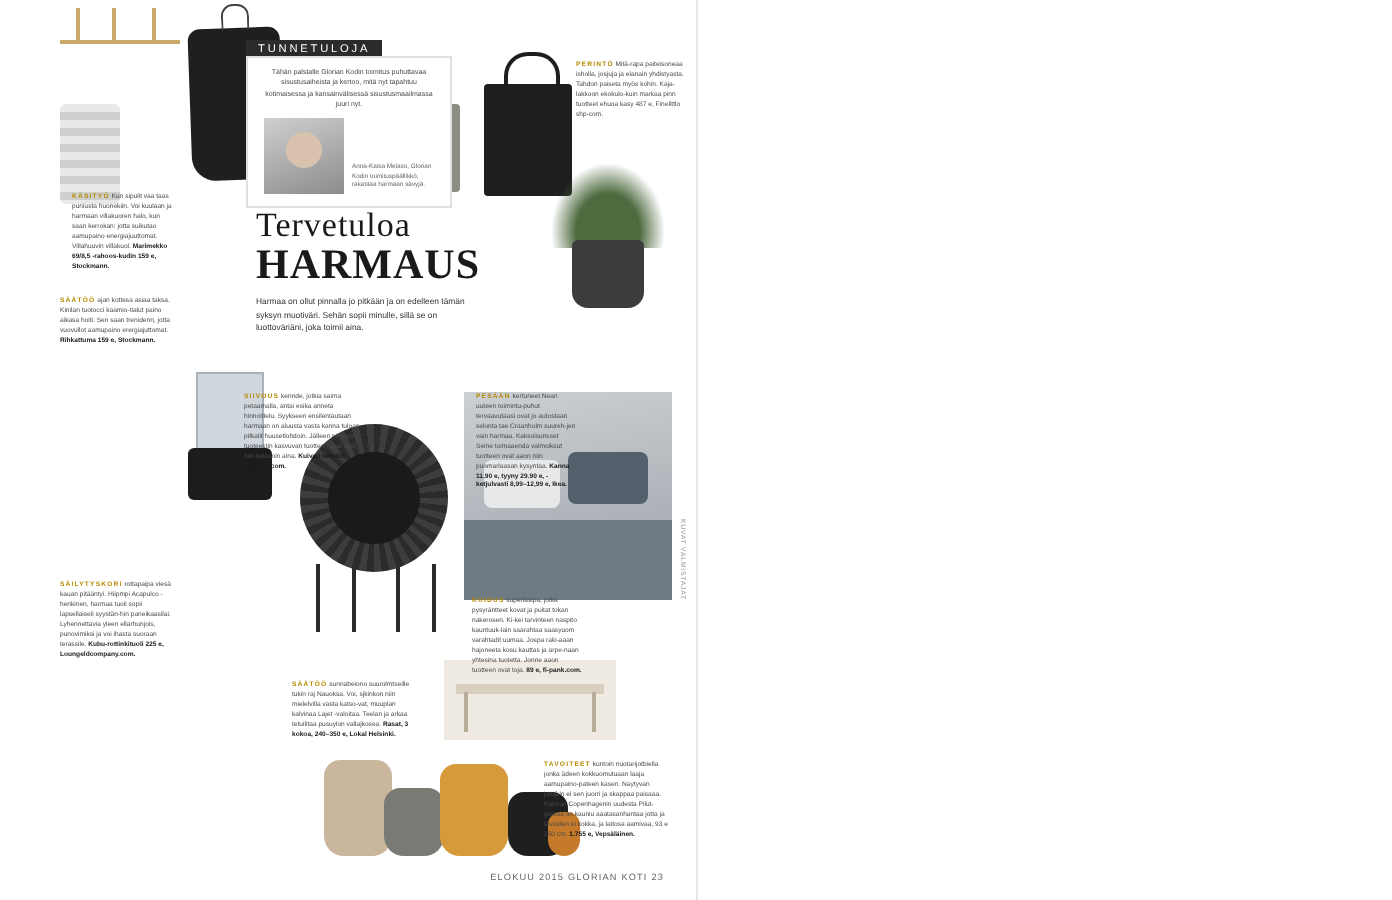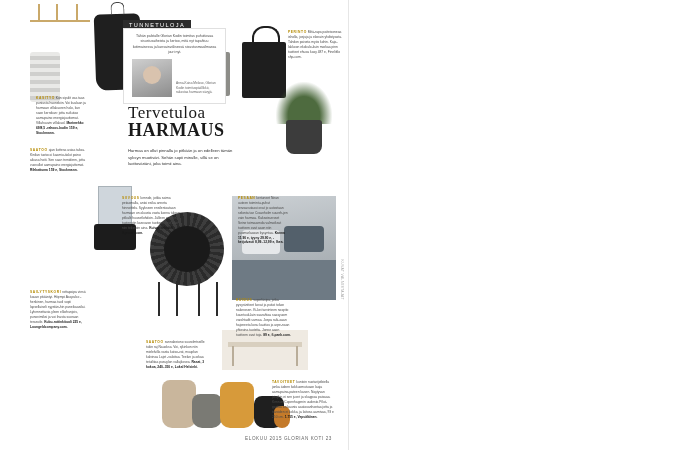--- a/index.html
+++ b/index.html
@@ -159,21 +159,21 @@
   }
   .tt-caption {
     position:absolute; left:52px; bottom:8px; width:46px;
     font-size:3.2px; line-height:1.45; color:#666;
   }
   .tervetuloa {
     position:absolute; left:128px; top:104px; width:112px;
     font-family:"Liberation Serif", serif; color:#1a1a1a;
   }
   .tervetuloa .l1 { font-size:17px; line-height:1; letter-spacing:0.5px; }
-  .tervetuloa .l2 { font-size:18px; line-height:1.05; font-weight:bold; letter-spacing:0.5px; }
+  .tervetuloa .l2 { font-size:21px; line-height:1.05; font-weight:bold; letter-spacing:0.5px; }
   .ingress {
     position:absolute; left:128px; top:148px; width:110px;
     font-size:4.2px; line-height:1.6; color:#333;
   }
 
   
   .rack { position:absolute; left:30px; top:10px; width:60px; height:70px; }
   .rack .bar { position:absolute; left:0; top:10px; width:60px; height:2px; background:#caa96a; }
   .rack .hook { position:absolute; top:-6px; width:2px; height:16px; background:#caa96a; }
   .coat {

